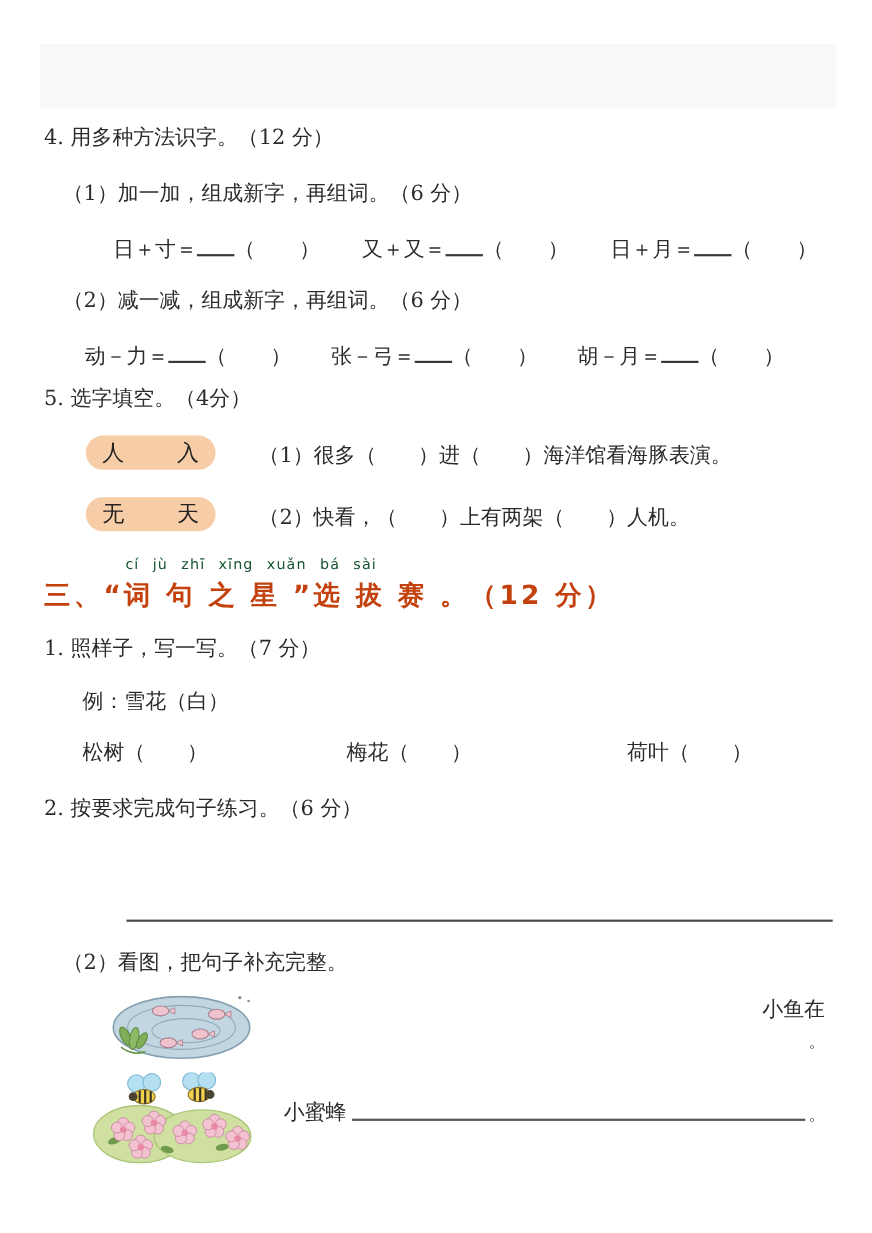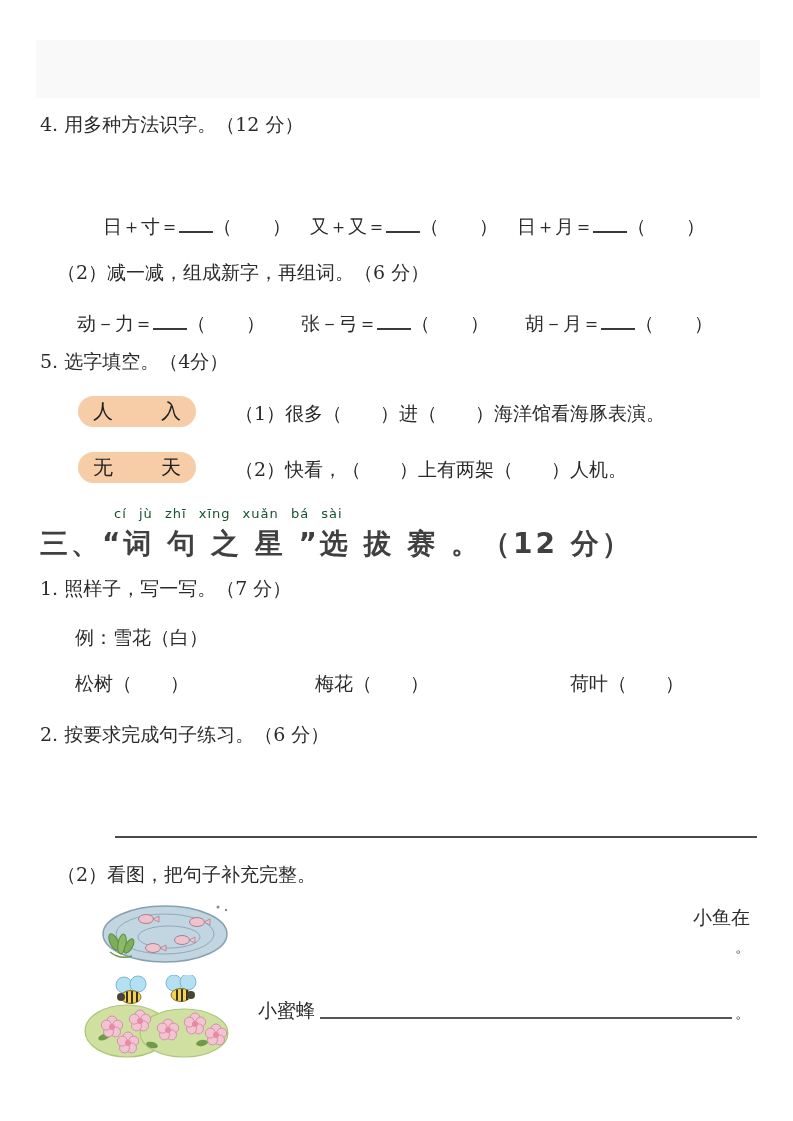--- a/index.html
+++ b/index.html
@@ -5,23 +5,23 @@
   html,body{margin:0;padding:0;background:#ffffff;}
   .page{
     position:relative;width:793px;height:1121px;background:#ffffff;
     font-family:"DejaVu Serif","Liberation Serif",serif;
     color:#2b2b2b;font-size:19px;overflow:hidden;
   }
   .abs{position:absolute;white-space:nowrap;}
   .scan-band{position:absolute;left:36px;top:40px;width:724px;height:58px;background:#f9f9f9;}
   .h-num{font-size:19px;}
   .pinyin{font-family:"DejaVu Sans","Liberation Sans",sans-serif;font-size:13px;color:#14532d;letter-spacing:1px;word-spacing:7px;}
-  .sec-title{font-family:"DejaVu Sans","Liberation Sans",sans-serif;font-weight:bold;font-size:28px;letter-spacing:3px;color:#404040;}
+  .sec-title{font-family:"DejaVu Sans","Liberation Sans",sans-serif;font-weight:bold;font-size:24px;letter-spacing:3px;color:#c2410c;}
   .eq-row{display:flex;}
-  .eq-row.r1{gap:19px;}
+  .eq-row.r1{gap:38px;}
   .eq-row.r2{gap:36px;}
   .eq-item{display:inline-flex;align-items:baseline;}
   .blank{display:inline-block;width:34px;height:1.1em;border-bottom:2px solid #3a3a3a;vertical-align:-6px;}
   .paren-gap{display:inline-block;width:40px;}
   .pill{
     position:absolute;width:118px;height:31px;border-radius:16px;
     background:#f7cda8;display:flex;align-items:center;justify-content:space-between;
     padding:0 15px;box-sizing:border-box;font-size:20px;color:#222;
   }
   .answer-line{position:absolute;border-top:2px solid #4a4a4a;}
@@ -33,20 +33,21 @@
 </style>
 </head>
 <body>
 
 <div class="page">
 
   <div class="scan-band"></div>
 
   <div class="abs h-num" style="left:40px;top:112px;">4. 用多种方法识字。（12 分）</div>
 
+  <div class="abs" style="left:57px;top:163px;">（1）加一加，组成新字，再组词。（6 分）</div>
 
   <div class="abs eq-row r1" style="left:103px;top:210px;">
     <span class="eq-item">
       <span>日＋寸＝</span>
         <span class="blank"></span>
         <span>（</span>
         <span class="paren-gap"></span>
         <span>）</span>
     </span>
     <span class="eq-item">

